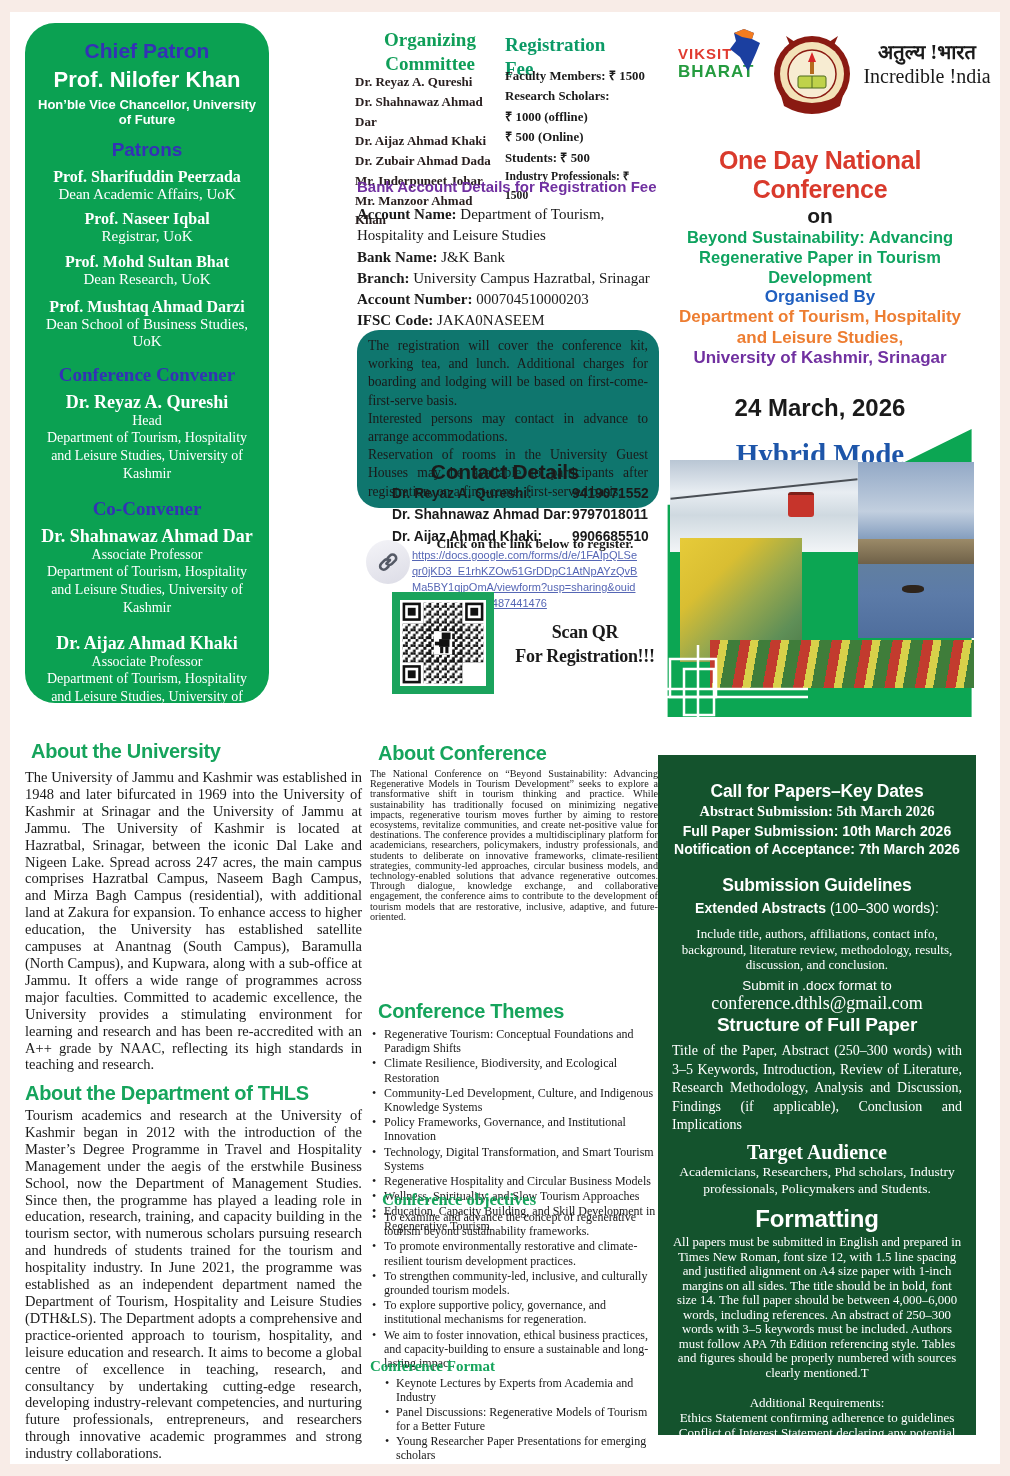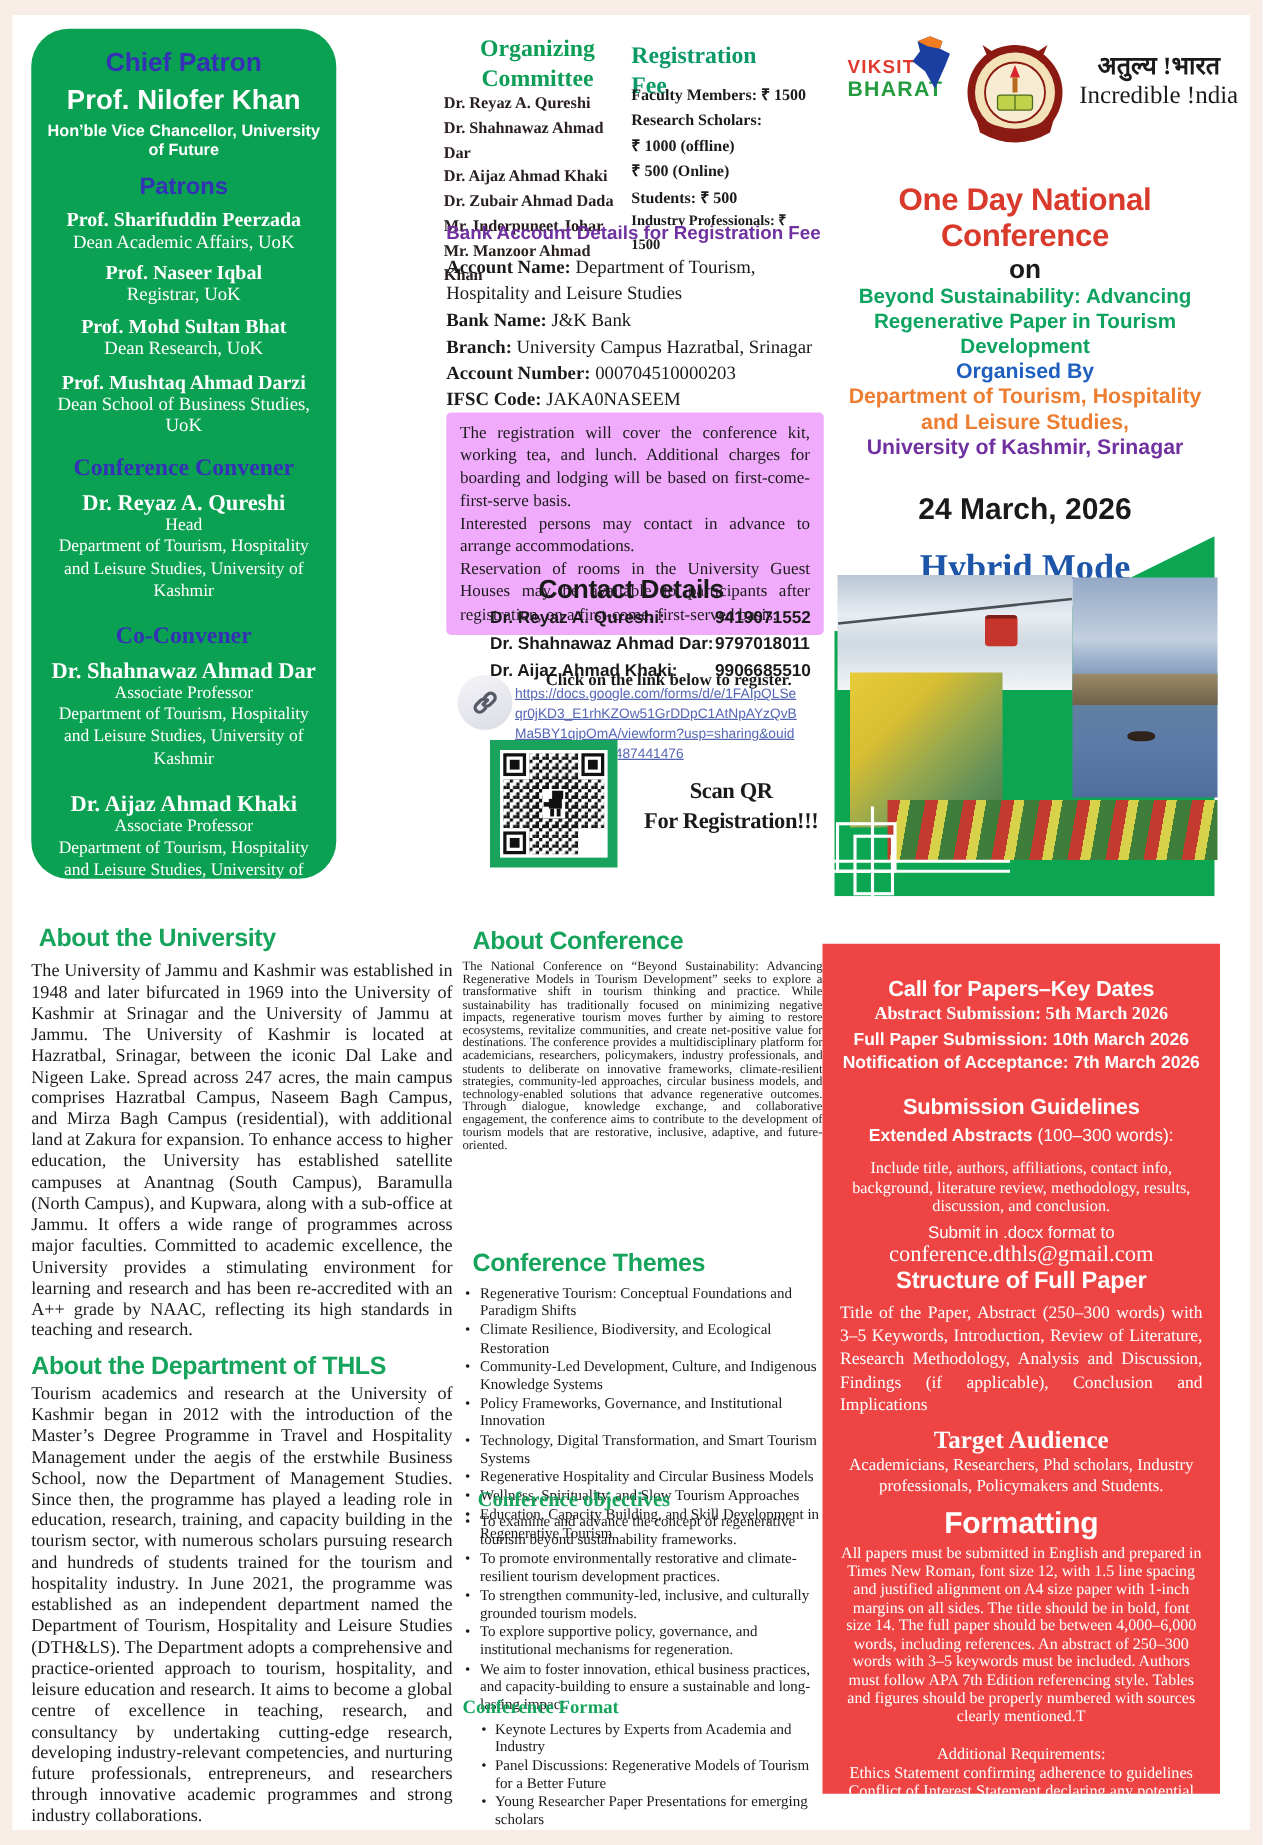--- a/index.html
+++ b/index.html
@@ -27,21 +27,21 @@
   .gp-dept{font-size:14px;line-height:1.3;}
 
   
   .mid-heading{color:#0f9e58;font-weight:bold;font-size:19px;line-height:1.25;text-align:center;}
   .fee-heading{color:#0b9a66;}
   .committee-line{font-size:13px;font-weight:bold;line-height:1.52;color:#2a2020;}
   .fee-line{font-size:12.8px;font-weight:bold;line-height:1.6;}
   .bank-heading{color:#7030a0;font-weight:bold;font-size:15px;}
   .bank-line{font-size:15px;line-height:1.42;}
   .bank-line .lbl{font-weight:bold;margin-top:16px;}
-  .note-box{background:#f0abfc;border-radius:4px;padding:7px 11px;font-size:13.6px;line-height:1.34;text-align:justify;}
+  .note-box{background:#0f766e;border-radius:22px;padding:7px 11px;font-size:13.6px;line-height:1.34;text-align:justify;}
   .contact-heading{font-size:21px;font-weight:bold;letter-spacing:-0.3px;}
   .contact-row{display:grid;grid-template-columns:180px auto;font-size:13.8px;font-weight:bold;line-height:1.55;}
   .reg-prompt{font-size:13.5px;font-weight:bold;}
   .reg-link{font-size:11px;color:#5566b5;text-decoration:underline;word-break:break-all;line-height:1.45;font-family:"Liberation Sans",sans-serif;}
   .scanqr{font-size:18px;font-weight:bold;line-height:1.35;letter-spacing:-0.3px;}
   .qr-frame{width:102px;height:102px;border:8px solid #1aa35c;background:#fff;box-sizing:border-box;}
 
   
   .viksit1{color:#e03a2f;font-weight:bold;font-size:15px;letter-spacing:1px;}
   .viksit2{color:#259b3f;font-weight:bold;font-size:17px;letter-spacing:1px;}
@@ -75,21 +75,21 @@
   .body-left{font-size:14.5px;line-height:16.9px;}
   .body-mid{font-size:10.2px;line-height:10.2px;}
   .theme-item{font-size:12px;line-height:14.2px;padding-left:14px;position:relative;margin-bottom:1px;}
   .theme-item:before{content:"•";position:absolute;left:2px;}
   .obj-h{color:#16a45c;font-weight:bold;font-size:16.5px;font-family:"Liberation Serif",serif;}
   .fmt-h{color:#16a45c;font-weight:bold;font-size:15px;font-family:"Liberation Serif",serif;}
   .fmt-item{font-size:12px;line-height:13.5px;padding-left:12px;position:relative;margin-bottom:2px;}
   .fmt-item:before{content:"•";position:absolute;left:1px;}
 
   
-  .rp{left:658px;top:755px;width:318px;height:680px;background:#ef4444;color:#fff;box-sizing:border-box;padding:26px 14px 10px 14px;text-align:center;overflow:hidden;}
+  .rp{left:658px;top:755px;width:318px;height:680px;background:#14532d;color:#fff;box-sizing:border-box;padding:26px 14px 10px 14px;text-align:center;overflow:hidden;}
   .rp-h{font-family:"Liberation Sans",sans-serif;font-weight:bold;font-size:17.5px;letter-spacing:-0.2px;}
   .rp-date{font-size:14px;font-weight:bold;line-height:1.35;font-family:"Liberation Sans",sans-serif;}
   .rp-date.serif1{font-family:"Liberation Serif",serif;font-size:14.5px;}
   .rp-ext{font-size:14px;font-family:"Liberation Sans",sans-serif;}
   .rp-include{font-size:13px;line-height:1.18;}
   .rp-submit{font-size:13.5px;font-family:"Liberation Sans",sans-serif;}
   .rp-email{font-size:18px;}
   .rp-par{font-size:14px;line-height:1.32;text-align:justify;}
   .rp-aud-h{font-size:20px;font-weight:bold;font-family:"Liberation Serif",serif;}
   .rp-aud{font-size:13.5px;line-height:1.25;}

